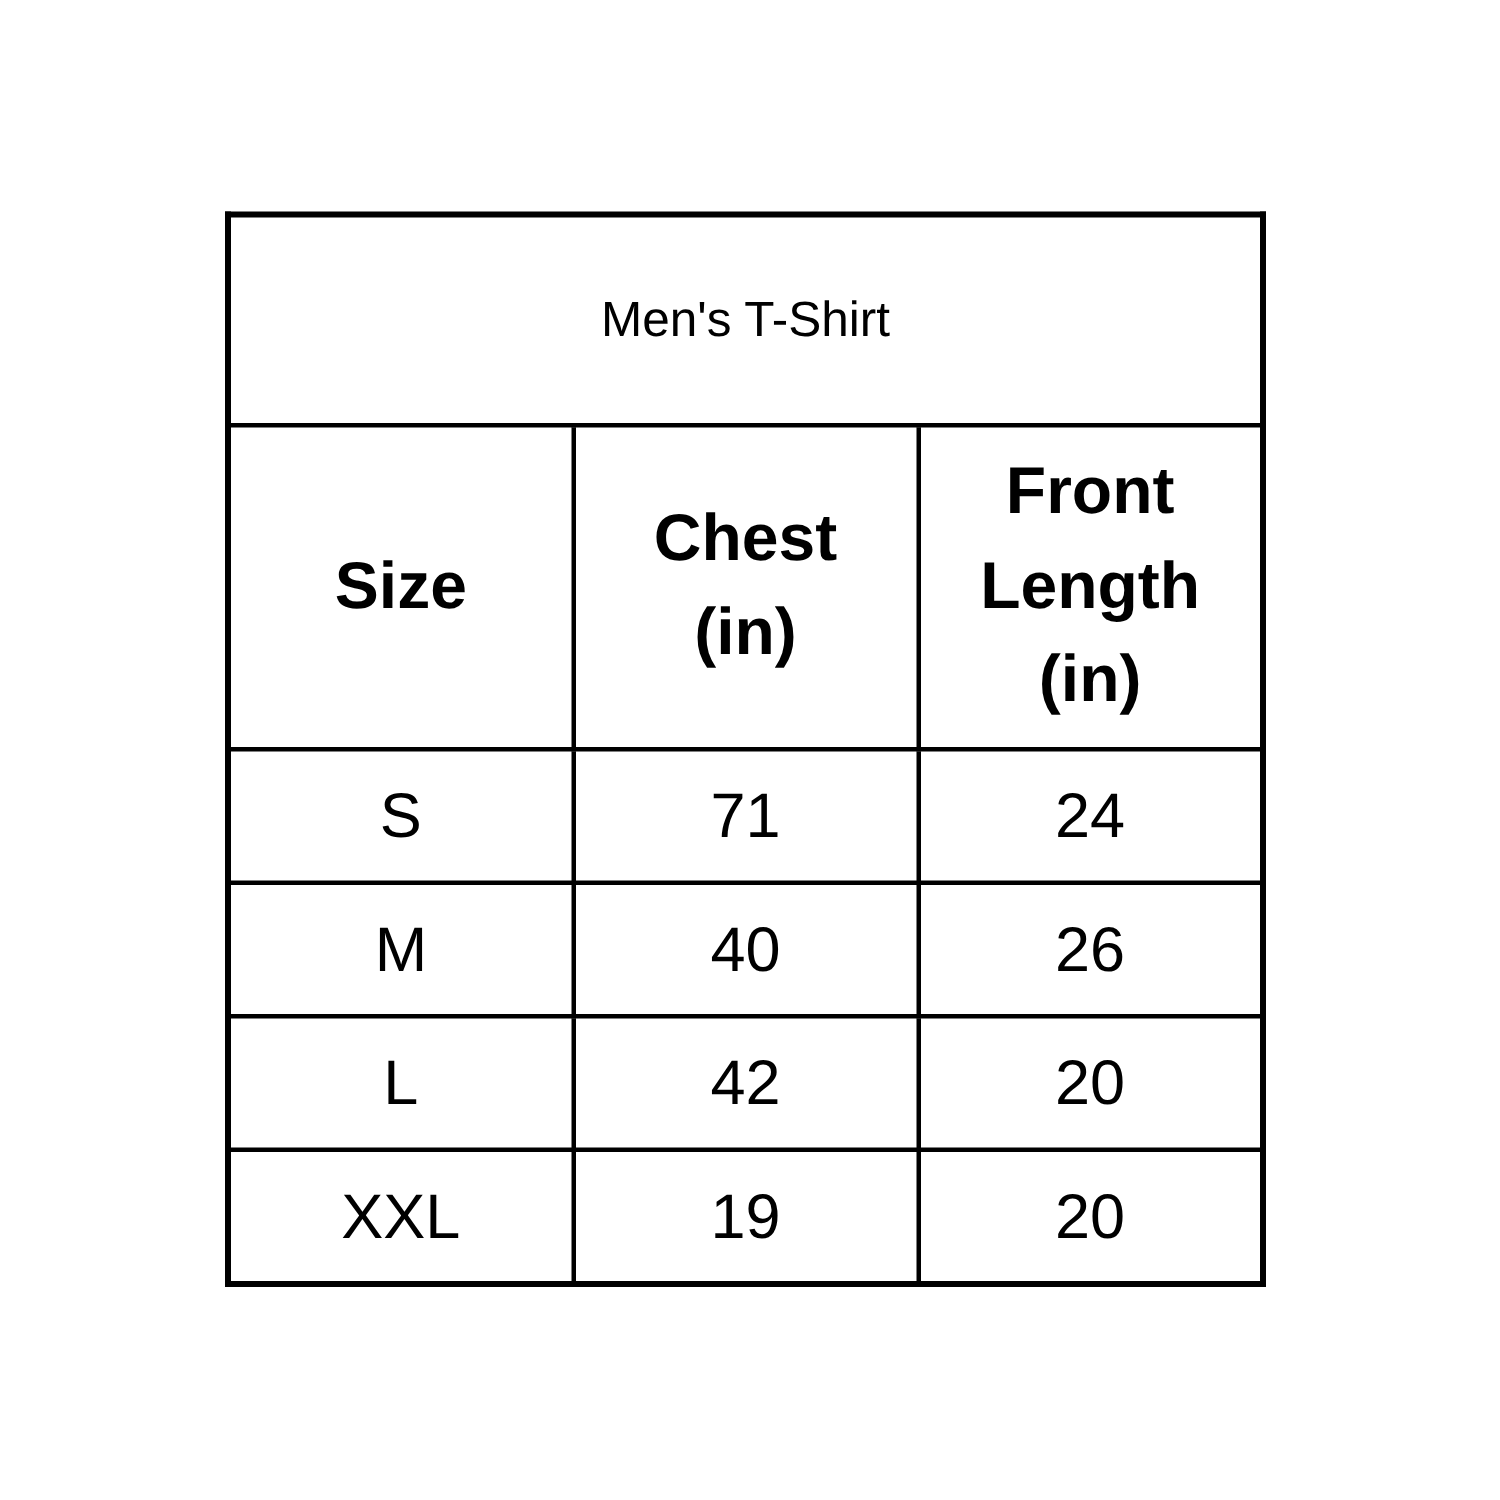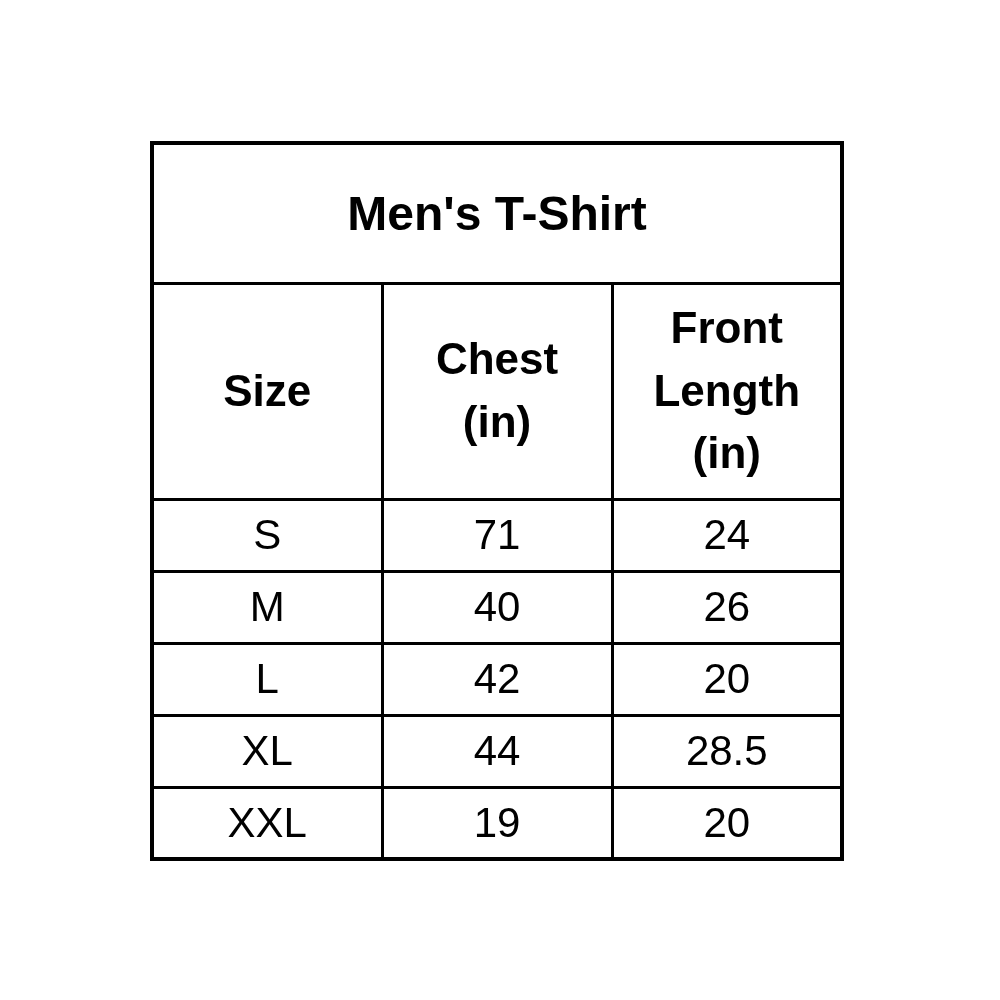--- a/index.html
+++ b/index.html
@@ -36,22 +36,22 @@
     padding: 0;
     overflow: hidden;
   }
   table.size-table {
     border: 4px solid #000000;
   }
   tr.title-row {
     height: 140px;
   }
   .title-cell {
-    font-size: 48px;
-    font-weight: 700;
+    font-size: 33px;
+    font-weight: 400;
     letter-spacing: 0px;
   }
   tr.header-row {
     height: 216px;
   }
   .header-cell {
     font-size: 44px;
     font-weight: 700;
     white-space: pre-line;
     line-height: 1.43;
@@ -92,24 +92,19 @@
         <td>M</td>
         <td>40</td>
         <td>26</td>
       </tr>
       <tr class="data-row">
         <td>L</td>
         <td>42</td>
         <td>20</td>
       </tr>
       <tr class="data-row">
-        <td>XL</td>
-        <td>44</td>
-        <td>28.5</td>
-      </tr>
-      <tr class="data-row">
         <td>XXL</td>
         <td>19</td>
         <td>20</td>
       </tr>
     </tbody>
   </table>
 </div>
 
 </body></html>

